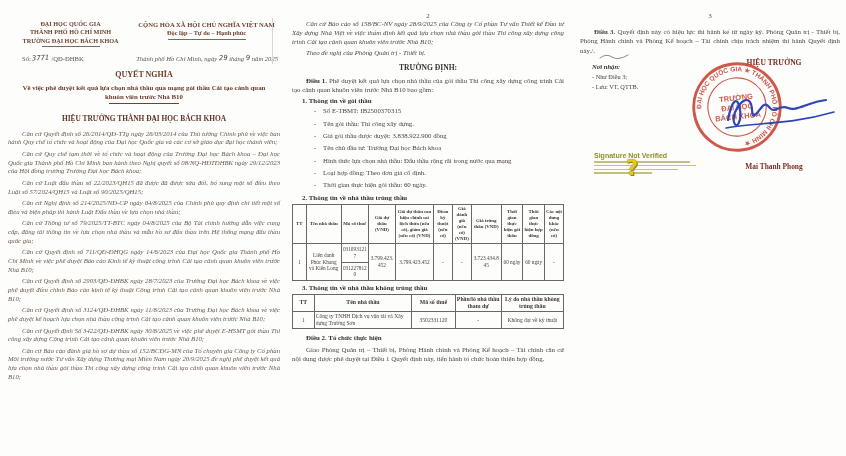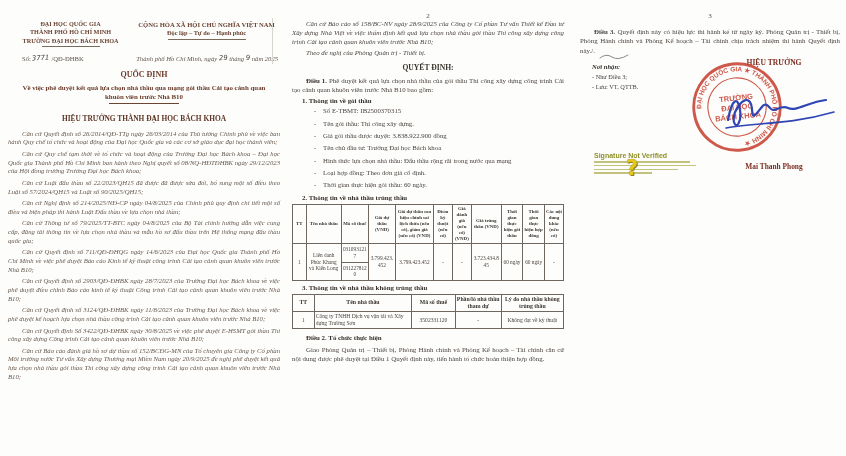--- a/index.html
+++ b/index.html
@@ -85,21 +85,21 @@
       <span>/QĐ-ĐHBK</span>
     </div>
     <div class="date-line">
       <span>Thành phố Hồ Chí Minh, ngày</span>
       <span class="hand">29</span>
       <span>tháng</span>
       <span class="hand">9</span>
       <span>năm 2025</span>
     </div>
   </div>
-  <div class="doc-title">QUỐC ĐỊNH</div>
+  <div class="doc-title">QUYẾT NGHĨA</div>
   <div class="doc-subtitle">Về việc phê duyệt kết quả lựa chọn nhà thầu qua mạng gói thầu Cải tạo cảnh quan khuôn viên trước Nhà B10</div>
   <div class="rule" style="width:70px;background:#6b4433"></div>
   <div class="authority">HIỆU TRƯỞNG THÀNH ĐẠI HỌC BÁCH KHOA</div>
   <div class="body-paras">
     <p class="para">Căn cứ Quyết định số 26/2014/QĐ-TTg ngày 26/03/2014 của Thủ tướng Chính phủ về việc ban hành Quy chế tổ chức và hoạt động của Đại học Quốc gia và các cơ sở giáo dục đại học thành viên;</p>
     <p class="para">Căn cứ Quy chế tạm thời về tổ chức và hoạt động của Trường Đại học Bách khoa – Đại học Quốc gia Thành phố Hồ Chí Minh ban hành theo Nghị quyết số 08/NQ-HĐTĐHBK ngày 29/12/2023 của Hội đồng trường Trường Đại học Bách khoa;</p>
     <p class="para">Căn cứ Luật đấu thầu số 22/2023/QH15 đã được đã được sửa đổi, bổ sung một số điều theo Luật số 57/2024/QH15 và Luật số 90/2025/QH15;</p>
     <p class="para">Căn cứ Nghị định số 214/2025/NĐ-CP ngày 04/8/2025 của Chính phủ quy định chi tiết một số điều và biện pháp thi hành Luật Đấu thầu về lựa chọn nhà thầu;</p>
     <p class="para">Căn cứ Thông tư số 79/2025/TT-BTC ngày 04/8/2025 của Bộ Tài chính hướng dẫn việc cung cấp, đăng tải thông tin về lựa chọn nhà thầu và mẫu hồ sơ đấu thầu trên Hệ thống mạng đấu thầu quốc gia;</p>
     <p class="para">Căn cứ Quyết định số 711/QĐ-ĐHQG ngày 14/6/2023 của Đại học Quốc gia Thành phố Hồ Chí Minh về việc phê duyệt Báo cáo Kinh tế kỹ thuật công trình Cải tạo cảnh quan khuôn viên trước Nhà B10;</p>
@@ -108,21 +108,21 @@
     <p class="para">Căn cứ Quyết định Số 3422/QĐ-ĐHBK ngày 30/8/2025 về việc phê duyệt E-HSMT gói thầu Thi công xây dựng Công trình Cải tạo cảnh quan khuôn viên trước Nhà B10;</p>
     <p class="para">Căn cứ Báo cáo đánh giá hồ sơ dự thầu số 152/BCĐG-MN của Tổ chuyên gia Công ty Cổ phần Môi trường nước Tư vấn Xây dựng Thương mại Miền Nam ngày 20/9/2025 đề nghị phê duyệt kết quả lựa chọn nhà thầu gói thầu Thi công xây dựng công trình Cải tạo cảnh quan khuôn viên trước Nhà B10;</p>
   </div>
 </div>
 <div class="artifact-line"></div>
 
 <div class="page" id="page2">
   <div class="pagenum">2</div>
   <p class="para" style="font-style:italic">Căn cứ Báo cáo số 158/BC-NV ngày 28/9/2025 của Công ty Cổ phần Tư vấn Thiết kế Đầu tư Xây dựng Nhà Việt về việc thẩm định kết quả lựa chọn nhà thầu gói thầu Thi công xây dựng công trình Cải tạo cảnh quan khuôn viên trước Nhà B10;</p>
   <p class="para" style="font-style:italic">Theo đề nghị của Phòng Quản trị - Thiết bị.</p>
-  <div class="center-bold">QUYẾT ĐỊNH:</div>
+  <div class="center-bold">TRƯỜNG ĐỊNH:</div>
   <p class="article"><b>Điều 1.</b><span> Phê duyệt kết quả lựa chọn nhà thầu của gói thầu Thi công xây dựng công trình Cải tạo cảnh quan khuôn viên trước Nhà B10 bao gồm:</span></p>
   <div class="sec-head">1. Thông tin về gói thầu</div>
   <div>
     <div class="dash-item">
         <span class="dash">-</span>
         <span>Số E-TBMT: IB2500370315</span>
       </div>
     <div class="dash-item">
         <span class="dash">-</span>
         <span>Tên gói thầu: Thi công xây dựng.</span>

